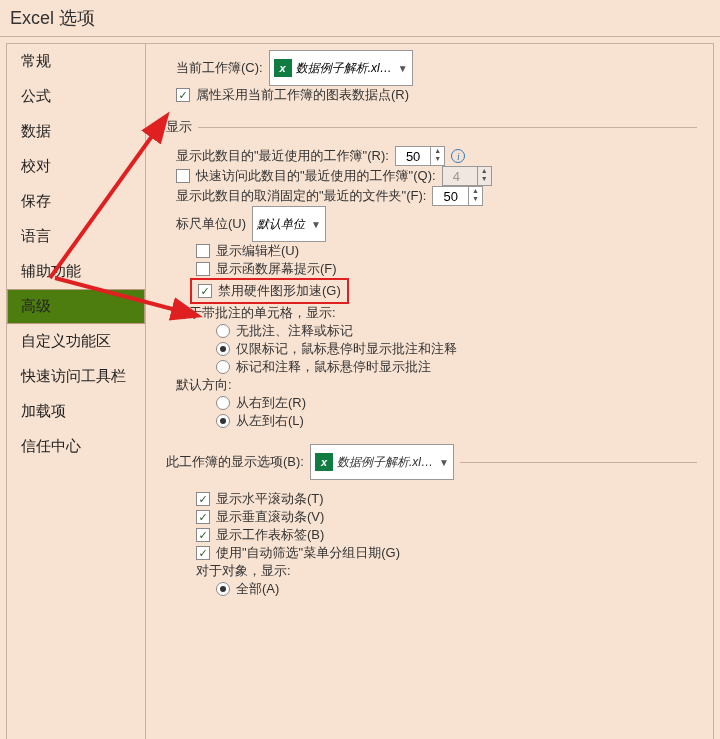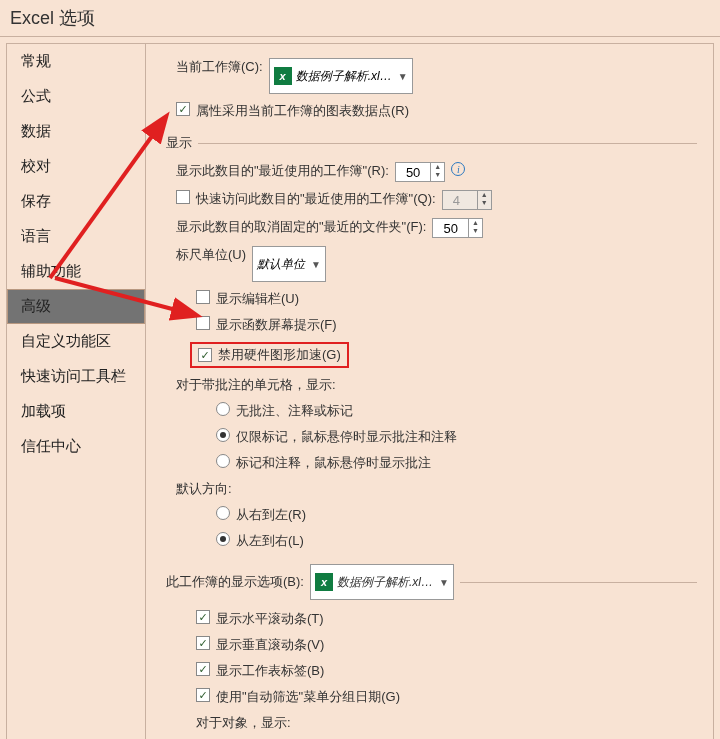--- a/index.html
+++ b/index.html
@@ -30,21 +30,21 @@
     background: #f8e3d3;
     overflow: hidden;
   }
   .sidebar-item {
     padding: 8px 14px;
     cursor: default;
     font-size: 15px;
     color: #222;
   }
   .sidebar-item.selected {
-    background: #737373;
+    background: #4d7c0f;
     outline: 1px solid #b89880;
     outline-offset: -1px;
   }
   .main {
     flex: 1;
     border: 1px solid #c8b0a0;
     border-left: none;
     padding: 0 0 0 0;
     overflow: hidden;
     position: relative;
@@ -59,23 +59,23 @@
     align-items: center;
     margin: 14px 0 10px -10px;
     gap: 6px;
   }
   .section-head .line {
     flex: 1;
     border-top: 1px solid #c8b0a0;
   }
   .row {
     display: flex;
-    align-items: flex-start;
+    align-items: center;
     gap: 6px;
-    margin: 8px 0;
+    margin: 0 0;
   }
   .indent1 { margin-left: 20px; }
   .indent2 { margin-left: 40px; }
   .checkbox, .radio {
     width: 14px;
     height: 14px;
     display: inline-flex;
     align-items: center;
     justify-content: center;
     border: 1px solid #888;

